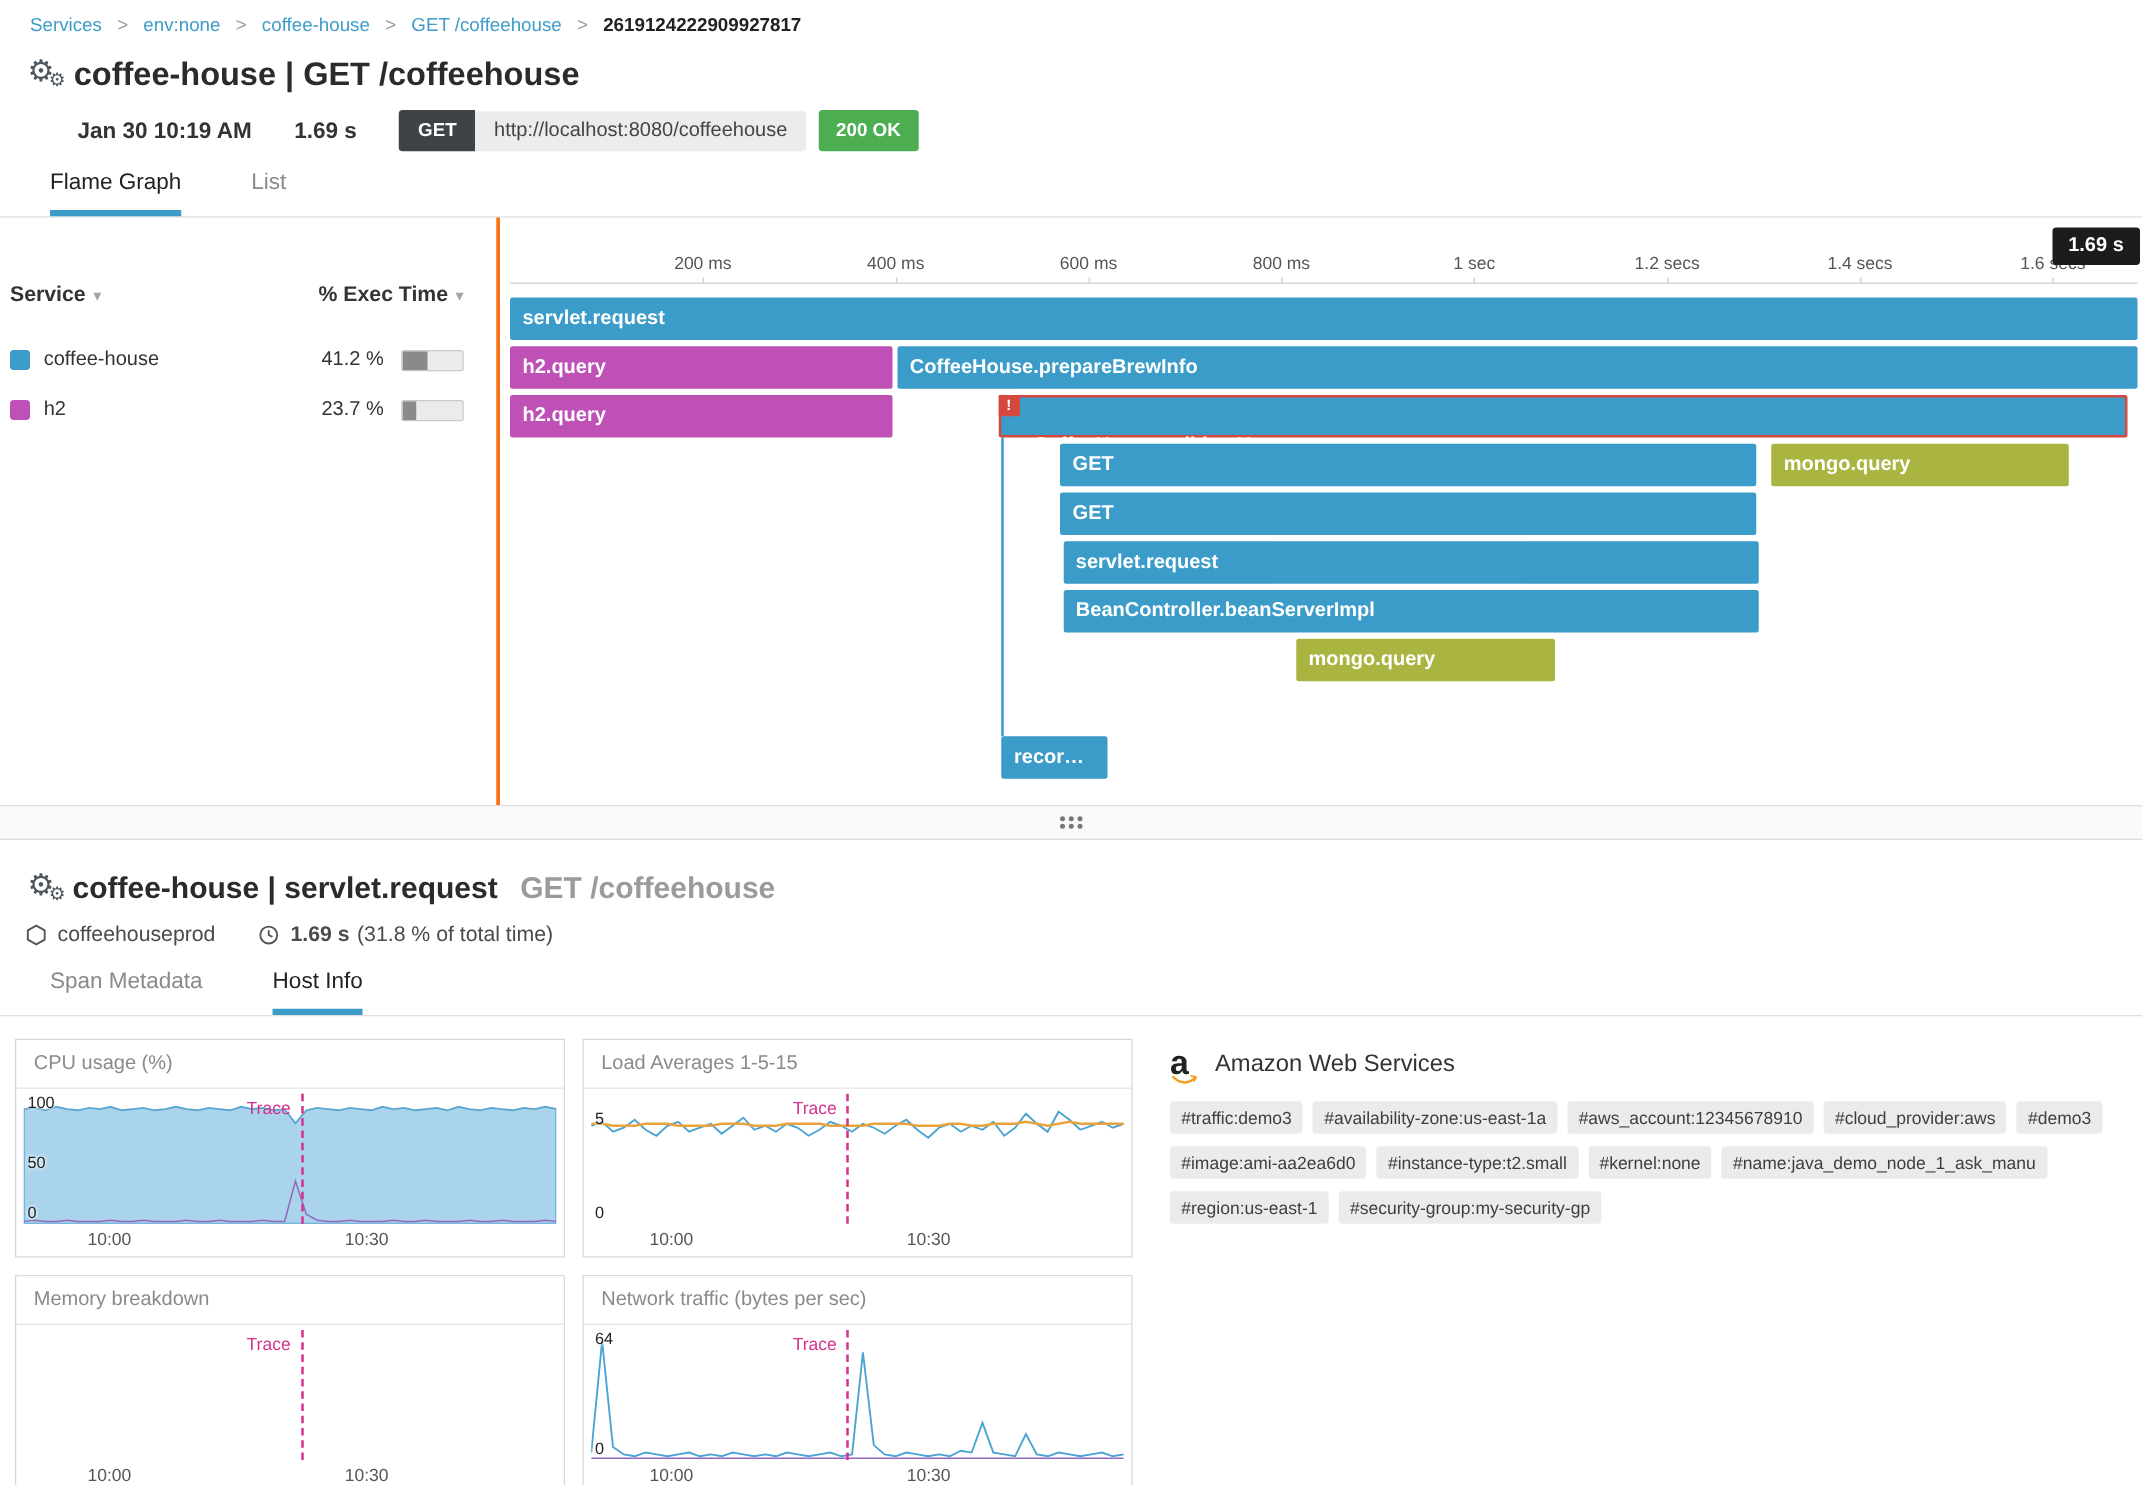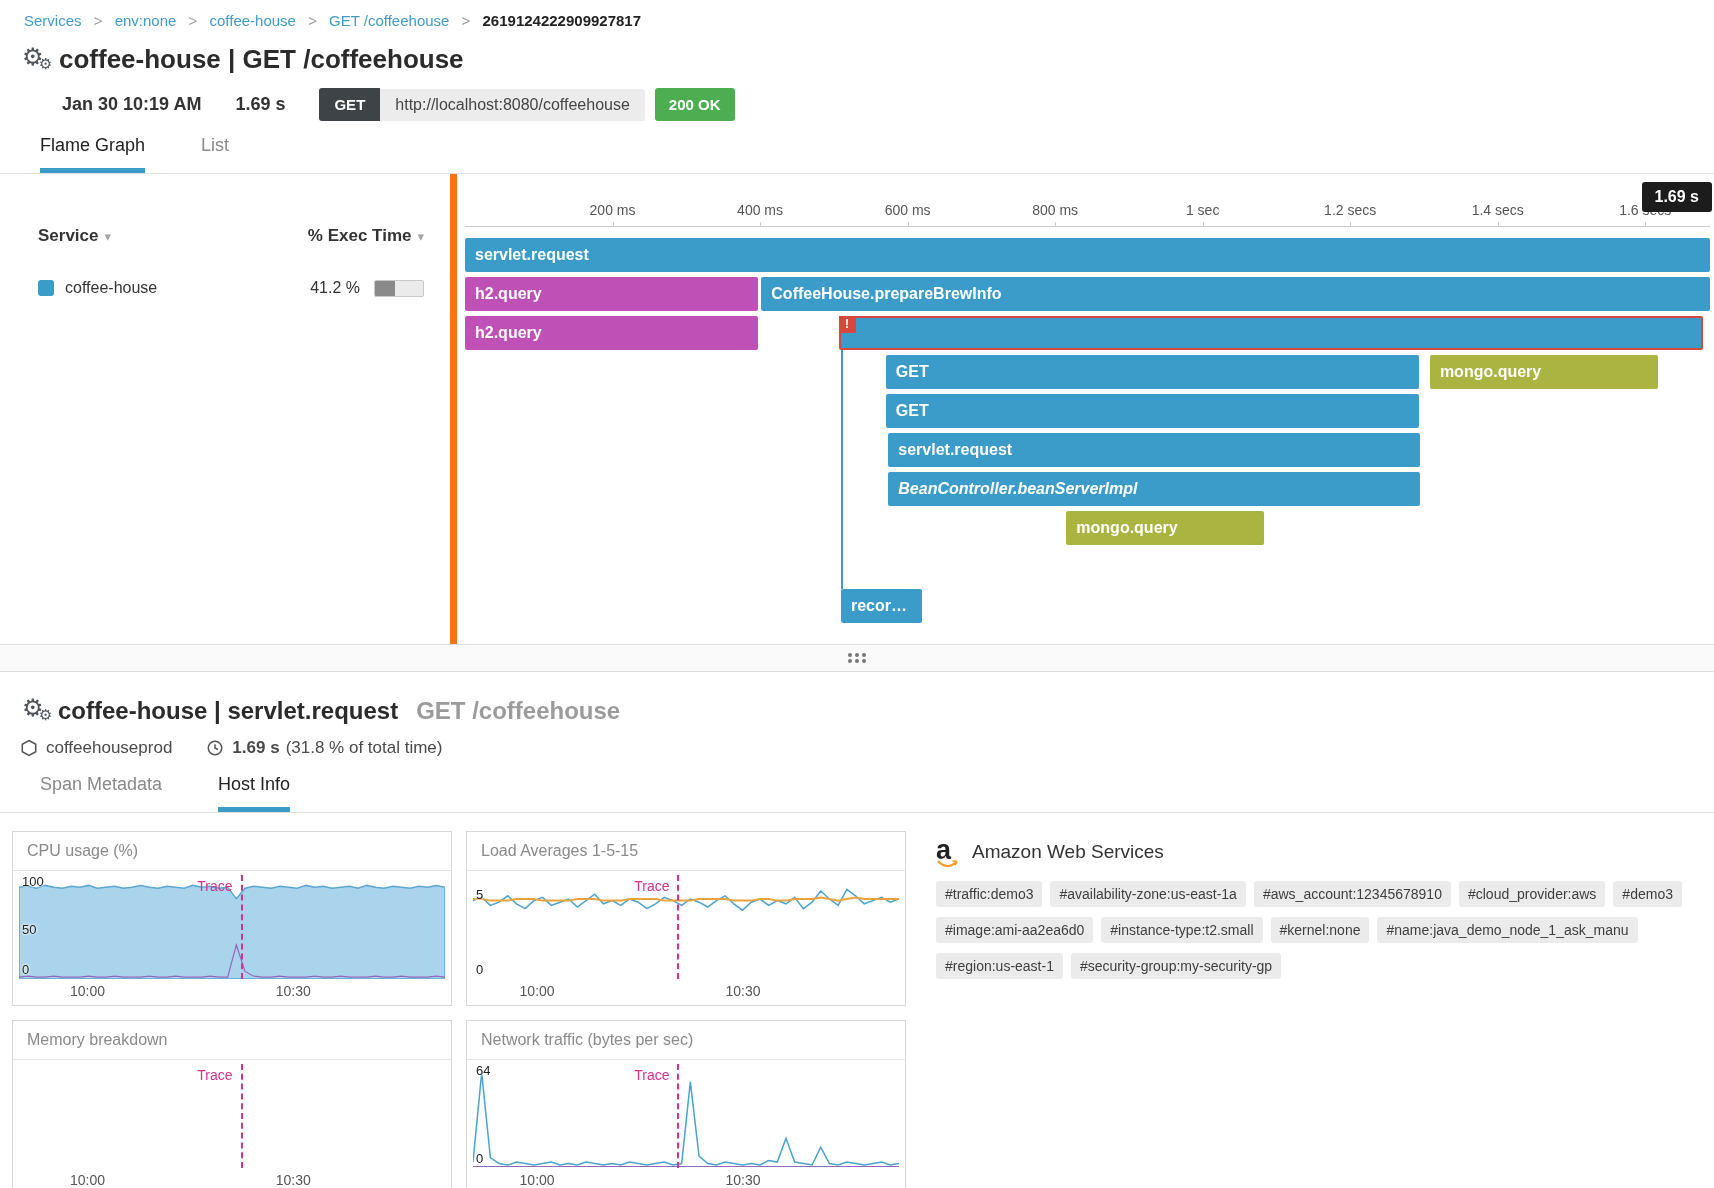--- a/index.html
+++ b/index.html
@@ -25,21 +25,21 @@
   .url-box{background:#ececec;color:#444;font-size:16px;padding:7px 15px;border-radius:0 3px 3px 0;}
   .status-badge{background:#4cae50;color:#fff;font-weight:bold;font-size:15px;padding:8px 14px;border-radius:3px;margin-left:10px;}
 
   
   .tabs{display:flex;margin:14px 0 0 0;padding-left:40px;border-bottom:1px solid #e0e0e0;}
   .tab{font-size:18px;color:#8a8a8a;margin-right:56px;padding-bottom:12px;cursor:pointer;}
   .tab.active{color:#222;border-bottom:5px solid #3b9cc9;}
 
   
   .upper{display:flex;height:470px;position:relative;}
-  .services{width:457px;flex:none;border-right:7px solid #f97316;padding:52px 26px 0 38px;box-sizing:border-box;}
+  .services{width:400px;flex:none;border-right:3px solid #f97316;padding:52px 26px 0 8px;box-sizing:border-box;}
   .svc-head{display:flex;justify-content:space-between;font-size:17px;font-weight:bold;color:#333;}
   .caret{font-style:normal;color:#a5a5a5;font-size:13px;margin-left:6px;}
   .svc-rows{margin-top:22px;}
   .svc-row{display:flex;align-items:center;height:40px;cursor:pointer;}
   .svc-swatch{width:16px;height:16px;border-radius:3px;margin-right:11px;flex:none;}
   .svc-name{flex:1;font-size:16px;color:#333;}
   .svc-pct{width:62px;text-align:right;font-size:16px;color:#333;margin-right:14px;}
   .svc-bar{width:48px;height:15px;background:#ebebeb;border:1px solid #c9c9c9;border-radius:2px;overflow:hidden;}
   .svc-fill{display:block;height:100%;background:#8a8a8a;}
 
@@ -141,20 +141,28 @@
         <span><span>Service</span><i class="caret">▾</i></span>
         <span><span>% Exec Time</span><i class="caret">▾</i></span>
       </div>
       <div class="svc-rows">
         <div class="svc-row">
           <span class="svc-swatch" style="background: rgb(59, 156, 201);"></span>
           <span class="svc-name">coffee-house</span>
           <span class="svc-pct">41.2 %</span>
           <span class="svc-bar">
               <span class="svc-fill" style="width: 41.2%;"></span>
+            </span>
+        </div>
+        <div class="svc-row">
+          <span class="svc-swatch" style="background: rgb(191, 80, 182);"></span>
+          <span class="svc-name">h2</span>
+          <span class="svc-pct">23.7 %</span>
+          <span class="svc-bar">
+              <span class="svc-fill" style="width: 23.7%;"></span>
             </span>
         </div>
       </div>
     </div>
     <div class="flame">
       <div class="flame-axis">
           <span class="axis-label" style="left: 11.85%;">200 ms</span>
           <i class="axis-tick" style="left: 11.85%;"></i>
           <span class="axis-label" style="left: 23.7%;">400 ms</span>
           <i class="axis-tick" style="left: 23.7%;"></i>
@@ -194,21 +202,21 @@
           </div>
           <div class="fspan" style="left: 77.5%; width: 18.3%; top: 117px; background: rgb(169, 180, 65);">
             <span class="fspan-label">mongo.query</span>
           </div>
           <div class="fspan" style="left: 33.8%; width: 42.8%; top: 156px; background: rgb(59, 156, 201);">
             <span class="fspan-label">GET</span>
           </div>
           <div class="fspan" style="left: 34%; width: 42.7%; top: 195px; background: rgb(59, 156, 201);">
             <span class="fspan-label">servlet.request</span>
           </div>
-          <div class="fspan" style="left: 34%; width: 42.7%; top: 234px; background: rgb(59, 156, 201); font-style: italic;">
+          <div class="fspan" style="left: 34%; width: 42.7%; top: 234px; background: rgb(59, 156, 201);">
             <span class="fspan-label">BeanController.beanServerImpl</span>
           </div>
           <div class="fspan" style="left: 48.3%; width: 15.9%; top: 273px; background: rgb(169, 180, 65);">
             <span class="fspan-label">mongo.query</span>
           </div>
           <div class="fspan" style="left: 30.2%; width: 6.5%; top: 351px; background: rgb(59, 156, 201);">
             <span class="fspan-label">recor…</span>
           </div>
           <div class="connector" style="left: 30.2%; top: 112px; height: 239px;"></div>
         </div>

